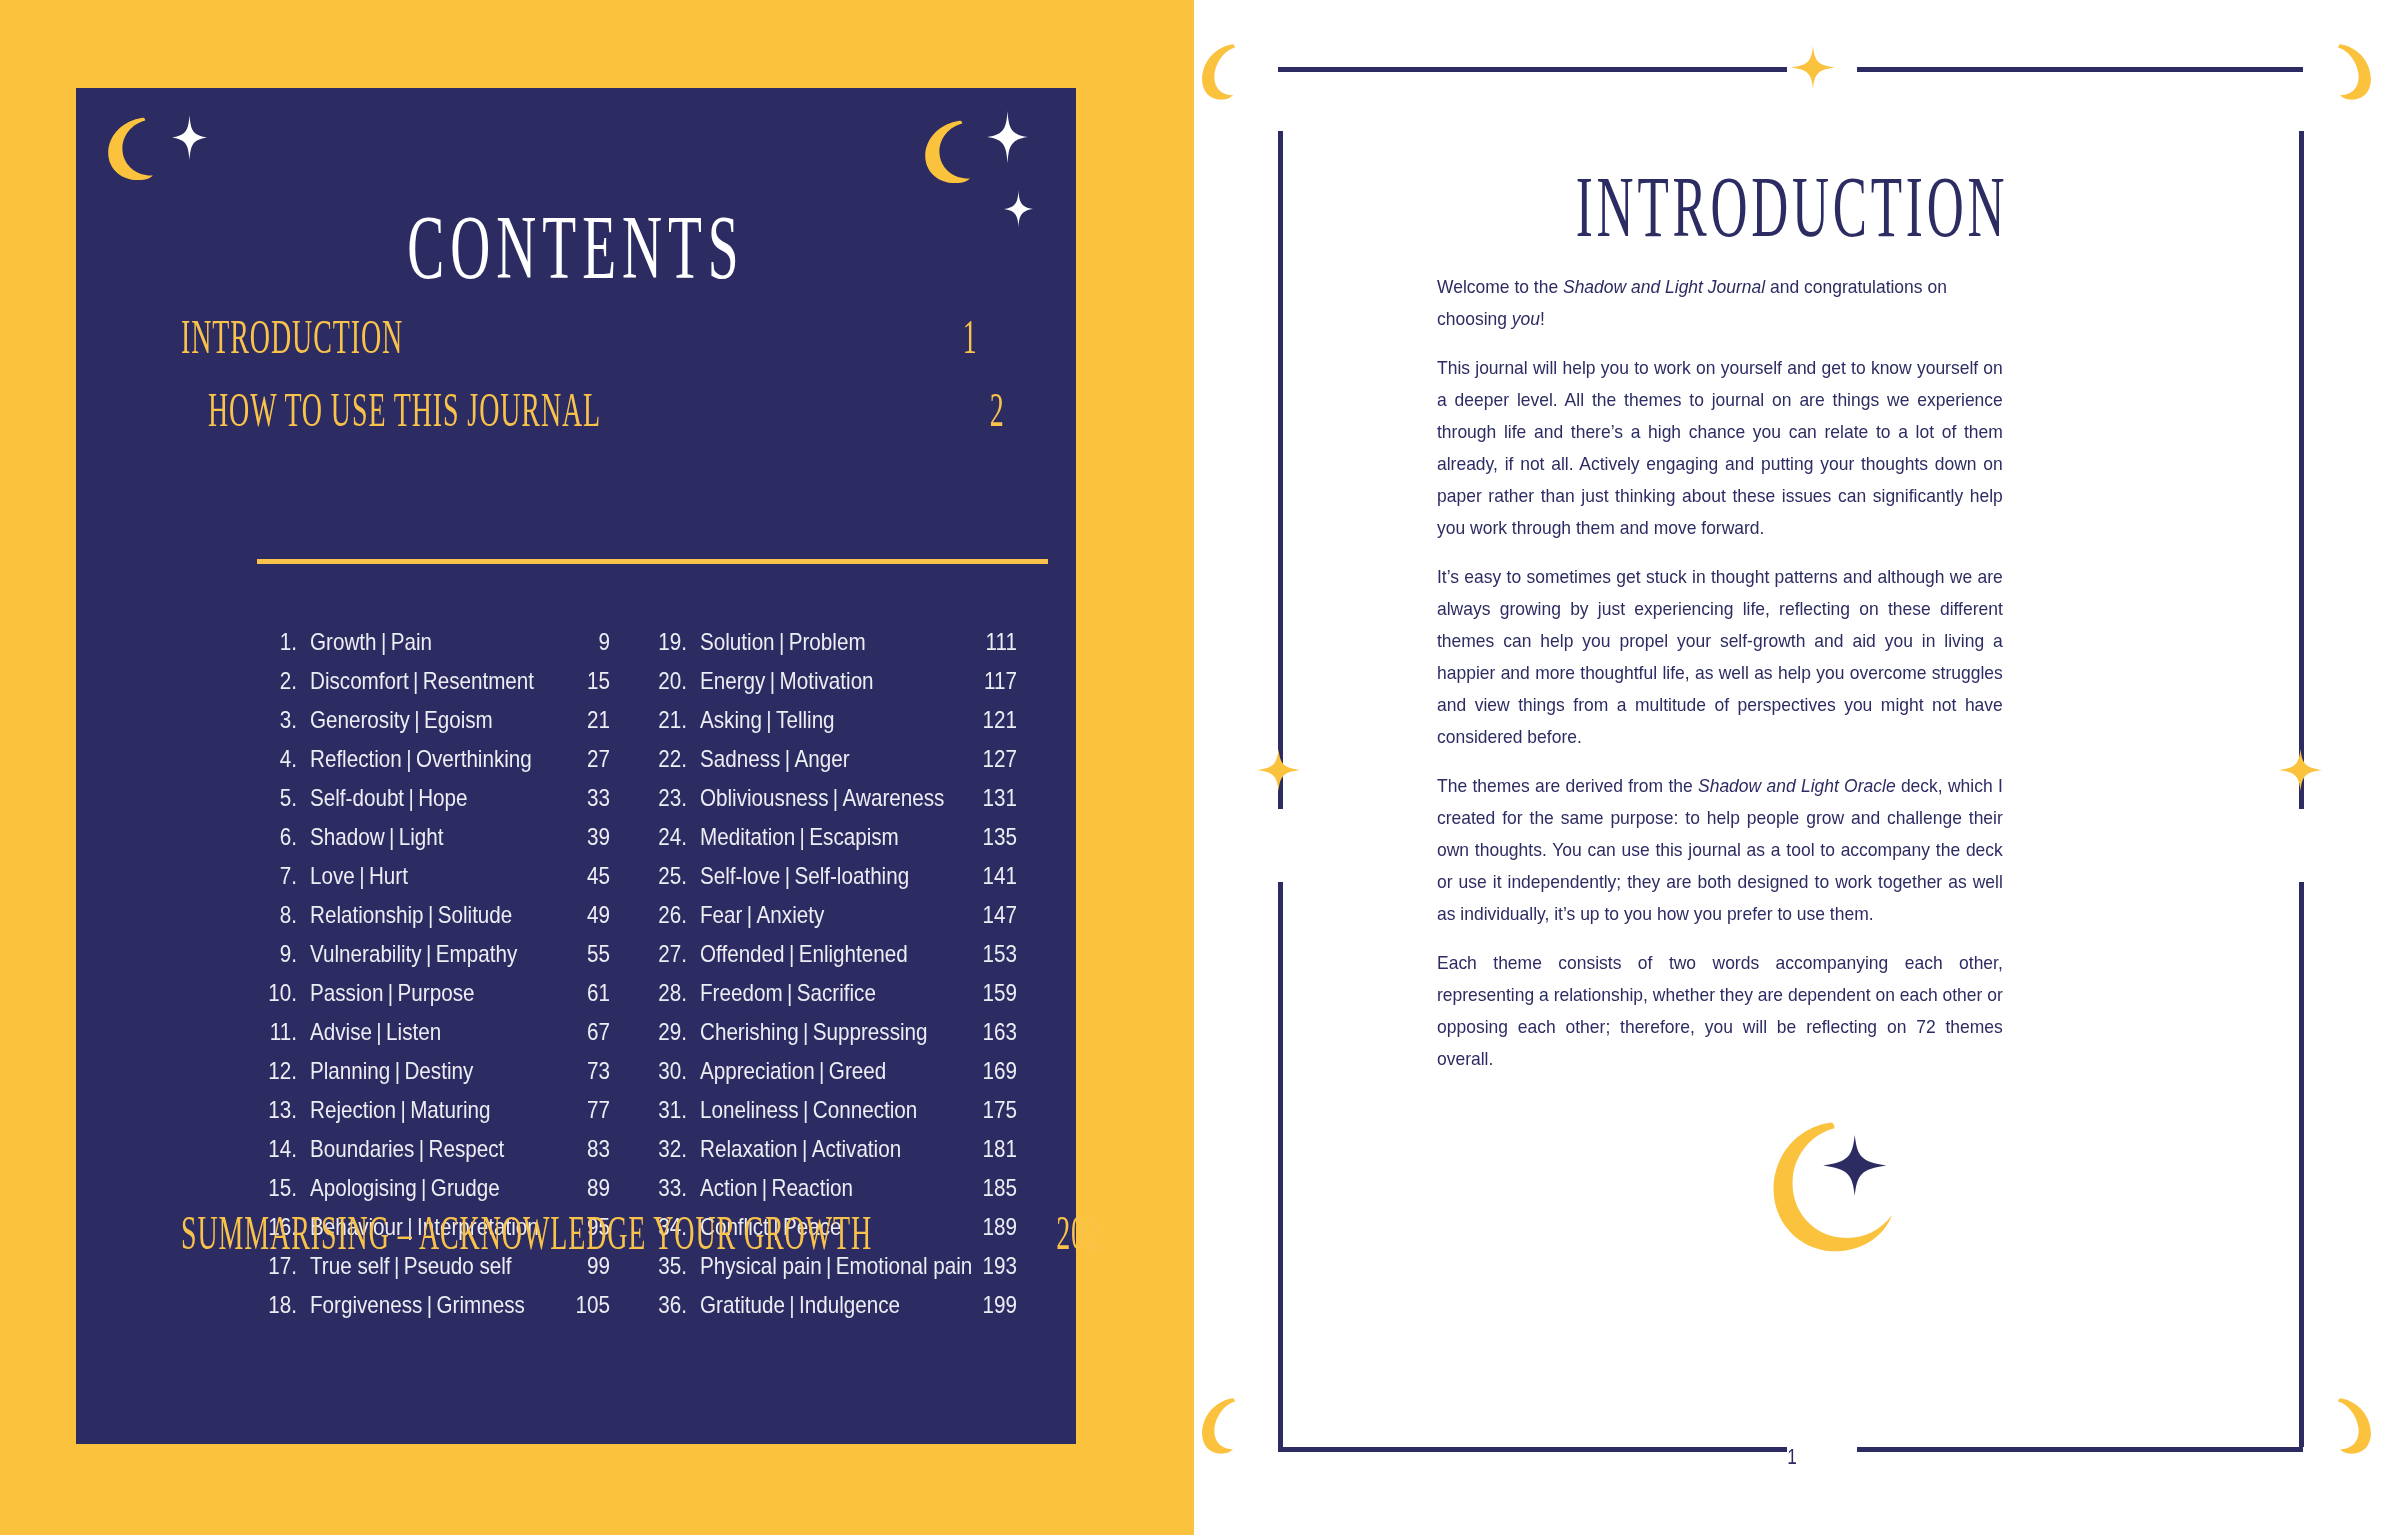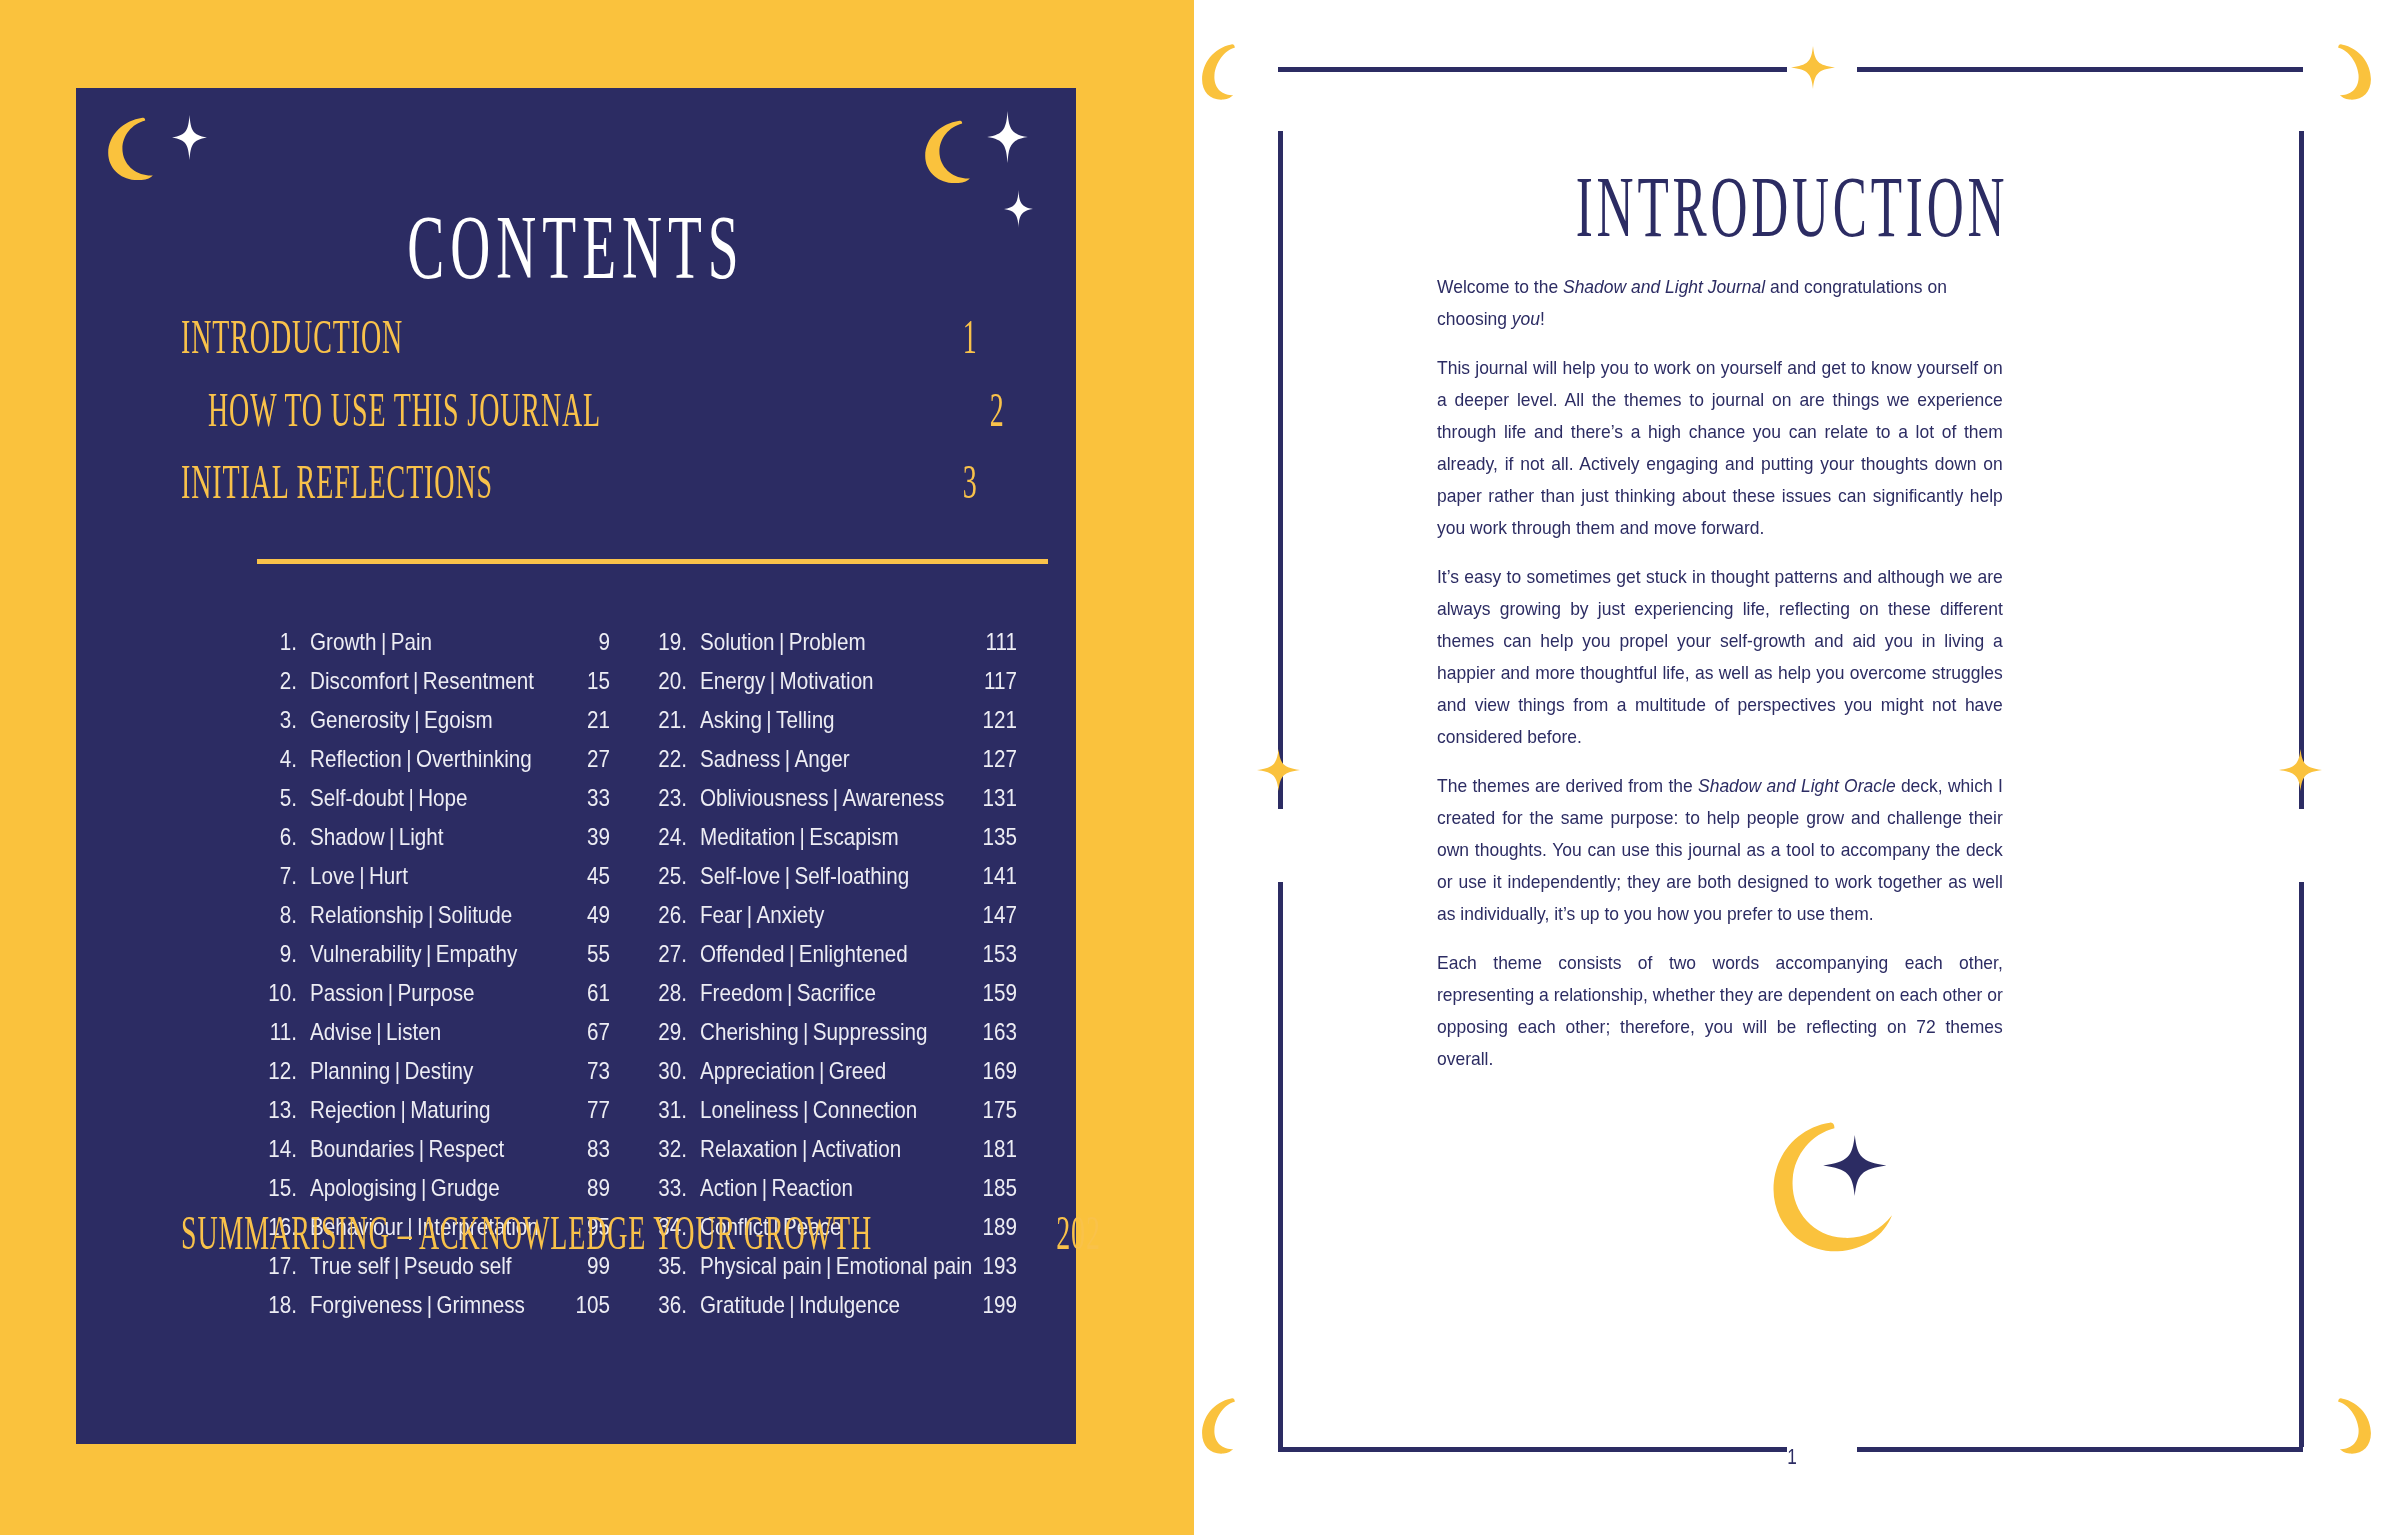--- a/index.html
+++ b/index.html
@@ -273,24 +273,20 @@
     <div id="contents-title">CONTENTS</div>
 
     <div class="chapter-row" style="top:237px;">
       <span class="ch-label">INTRODUCTION</span>
       <span class="ch-page">1</span>
     </div>
     <div class="chapter-row" style="top:310px;margin-left:27px;">
       <span class="ch-label">HOW TO USE THIS JOURNAL</span>
       <span class="ch-page">2</span>
     </div>
-    <div class="chapter-row" style="top:382px;">
-      <span class="ch-label">INITIAL REFLECTIONS</span>
-      <span class="ch-page">3</span>
-    </div>
 
     <div id="divider"></div>
 
 
     <div id="themes-grid">
       <div class="theme-col" id="theme-col-a">
           <div class="theme-row">
             <span class="t-num">1.</span>
             <span class="t-name"><span>Growth</span><span class="t-sep">|</span><span>Pain</span></span>
             <span class="t-page">9</span>

